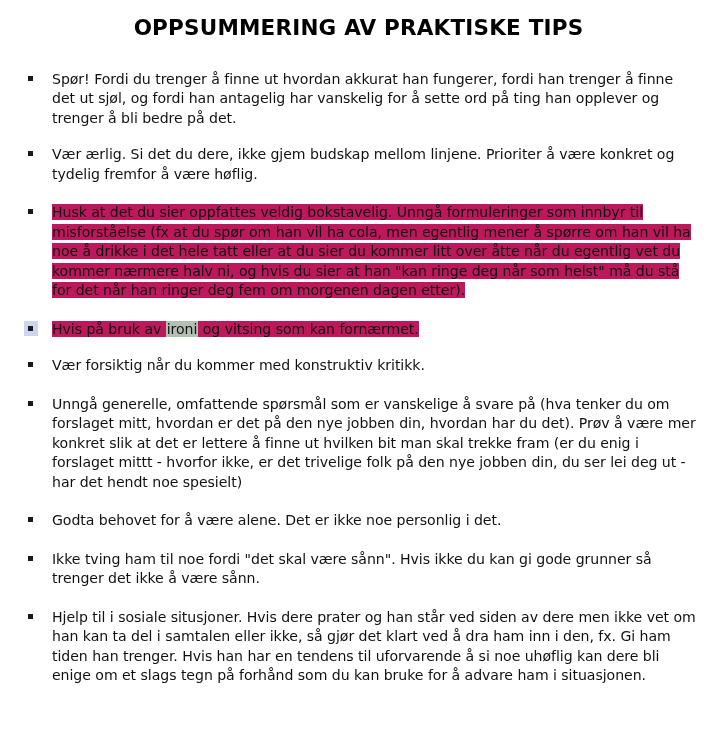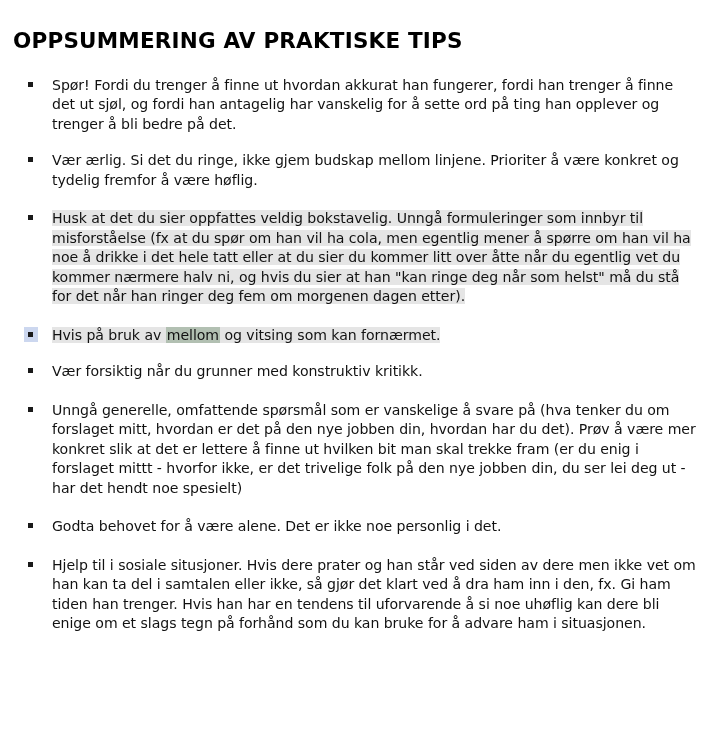--- a/index.html
+++ b/index.html
@@ -21,36 +21,37 @@
     position: relative;
     width: 717px;
     height: 750px;
     background: #ffffff;
     box-sizing: border-box;
     padding: 0;
     overflow: hidden;
   }
 
   .doc-title {
+    text-align: center;
     font-family: "DejaVu Sans", "Liberation Sans", sans-serif;
     font-weight: bold;
     font-size: 21.5px;
     letter-spacing: 0.2px;
     color: #000000;
-    margin: 13px;
+    margin: 0;
     padding: 14px 0 0 0;
     line-height: 1.3;
   }
 
   .bullet-list {
     list-style: none;
     margin: 0;
     padding: 0;
     position: relative;
-    top: 8px;
+    top: 28px;
   }
 
   .bullet-item {
     position: relative;
     padding-left: 52px;
     padding-right: 18px;
     margin: 0 0 14px 0;
     font-size: 14.1px;
     line-height: 19.5px;
     color: #111111;
@@ -62,21 +63,21 @@
     left: 28px;
     top: 6px;
     width: 5px;
     height: 5px;
     background: #1a1a1a;
     display: block;
   }
 
   
   .bullet-item.selected .text-body {
-    background-color: #e5e5e5;
+    background-color: #be185d;
     box-decoration-break: clone;
     -webkit-box-decoration-break: clone;
   }
   .bullet-item.selected .marker-wrap {
     position: absolute;
     left: 24px;
     top: 1px;
     width: 14px;
     height: 15px;
     background-color: #ccd7ef;
@@ -110,50 +111,54 @@
 
   <ul class="bullet-list">
 
     <li class="bullet-item gap-lg">
       <span class="marker"></span>
       <span class="text-body">Spør! Fordi du trenger å finne ut hvordan akkurat han fungerer, fordi han trenger å finne det ut sjøl, og fordi han antagelig har vanskelig for å sette ord på ting han opplever og trenger å bli bedre på det.</span>
     </li>
 
     <li class="bullet-item gap-xl">
       <span class="marker"></span>
-      <span class="text-body">Vær ærlig. Si det du ringe, ikke gjem budskap mellom linjene. Prioriter å være konkret og tydelig fremfor å være høflig.</span>
+      <span class="text-body">Vær ærlig. Si det du dere, ikke gjem budskap mellom linjene. Prioriter å være konkret og tydelig fremfor å være høflig.</span>
     </li>
 
     <li class="bullet-item selected gap-xl">
       <span class="marker"></span>
       <span class="text-body">Husk at det du sier oppfattes veldig bokstavelig. Unngå formuleringer som innbyr til misforståelse (fx at du spør om han vil ha cola, men egentlig mener å spørre om han vil ha noe å drikke i det hele tatt eller at du sier du kommer litt over åtte når du egentlig vet du kommer nærmere halv ni, og hvis du sier at han "kan ringe deg når som helst" må du stå for det når han ringer deg fem om morgenen dagen etter).</span>
     </li>
 
     <li class="bullet-item selected gap-lg">
       <span class="marker-wrap"></span>
       <span class="marker"></span>
-      <span class="text-body"><span>Hvis på bruk av </span><span class="word-highlight">mellom</span><span> og vitsing som kan fornærmet.</span></span>
+      <span class="text-body"><span>Hvis på bruk av </span><span class="word-highlight">ironi</span><span> og vitsing som kan fornærmet.</span></span>
     </li>
 
     <li class="bullet-item gap-xl">
       <span class="marker"></span>
-      <span class="text-body">Vær forsiktig når du grunner med konstruktiv kritikk.</span>
+      <span class="text-body">Vær forsiktig når du kommer med konstruktiv kritikk.</span>
     </li>
 
 
     <li class="bullet-item gap-xl">
       <span class="marker"></span>
       <span class="text-body">Unngå generelle, omfattende spørsmål som er vanskelige å svare på (hva tenker du om forslaget mitt, hvordan er det på den nye jobben din, hvordan har du det). Prøv å være mer konkret slik at det er lettere å finne ut hvilken bit man skal trekke fram (er du enig i forslaget mittt - hvorfor ikke, er det trivelige folk på den nye jobben din, du ser lei deg ut - har det hendt noe spesielt)</span>
     </li>
 
     <li class="bullet-item gap-xl">
       <span class="marker"></span>
       <span class="text-body">Godta behovet for å være alene. Det er ikke noe personlig i det.</span>
     </li>
 
+    <li class="bullet-item gap-xl">
+      <span class="marker"></span>
+      <span class="text-body">Ikke tving ham til noe fordi "det skal være sånn". Hvis ikke du kan gi gode grunner så trenger det ikke å være sånn.</span>
+    </li>
 
     <li class="bullet-item gap-xl">
       <span class="marker"></span>
       <span class="text-body">Hjelp til i sosiale situsjoner. Hvis dere prater og han står ved siden av dere men ikke vet om han kan ta del i samtalen eller ikke, så gjør det klart ved å dra ham inn i den, fx. Gi ham tiden han trenger. Hvis han har en tendens til uforvarende å si noe uhøflig kan dere bli enige om et slags tegn på forhånd som du kan bruke for å advare ham i situasjonen.</span>
     </li>
 
   </ul>
 </div>
 
 </body></html>

